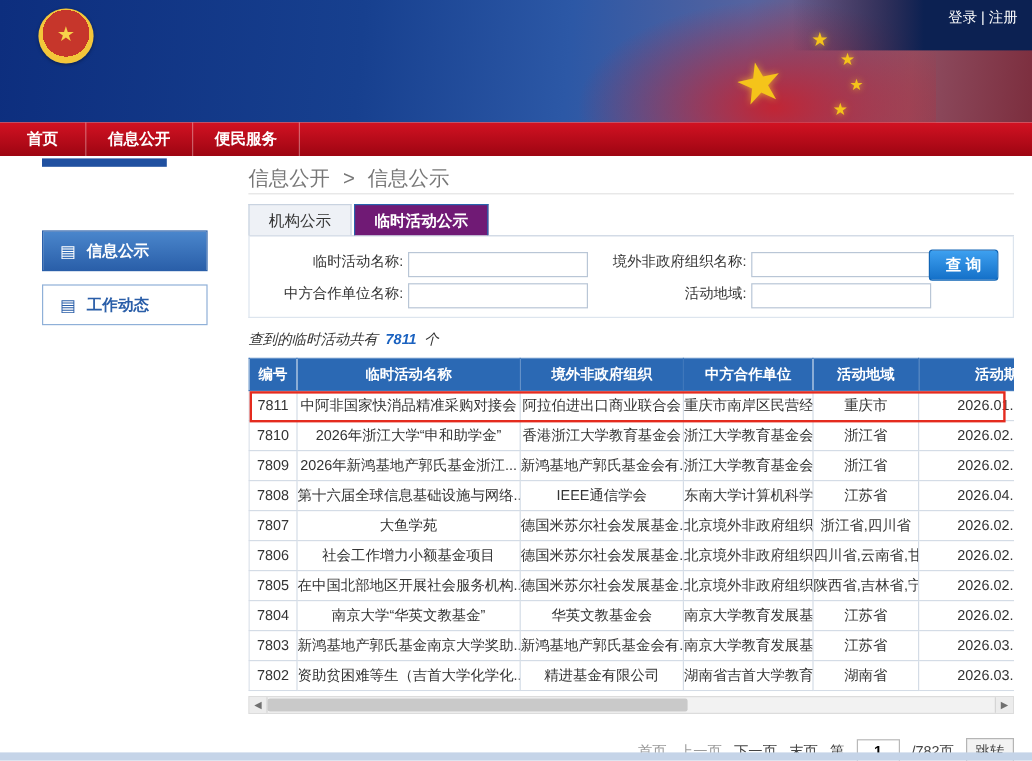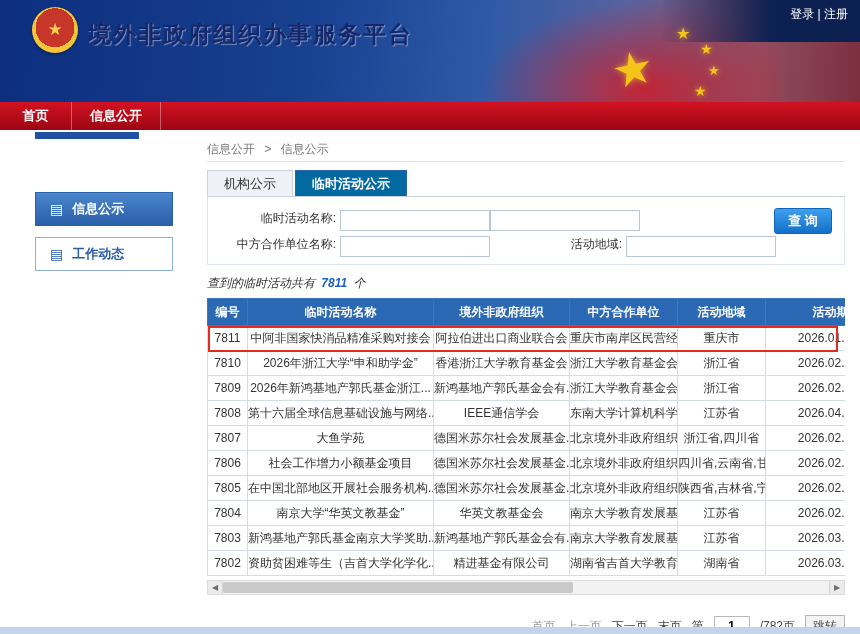--- a/index.html
+++ b/index.html
@@ -54,21 +54,21 @@
   .nav-item {
     min-width:72px; padding:0 18px; color:#fff; font-size:13px; font-weight:bold;
     line-height:28px; text-align:center; border-right:1px solid rgba(255,255,255,.35); cursor:pointer;
   }
 
   .side-strip { position:absolute; left:35px; top:132px; width:104px; height:7px; background:#2050a0; }
 
   
   .breadcrumb {
     position:absolute; left:207px; top:136px; width:638px; height:26px; line-height:26px;
-    font-size:12px; color:#777; border-bottom:1px solid #e3e3e3;
+    font-size:17px; color:#777; border-bottom:1px solid #e3e3e3;
   }
   .breadcrumb .bc-sep { margin:0 6px; }
 
   
   .sidebar { position:absolute; left:35px; top:192px; width:138px; }
   .side-item {
     height:34px; display:flex; align-items:center; gap:9px; padding-left:14px;
     font-size:13px; border:1px solid #8fb0d8; margin-bottom:11px; cursor:pointer;
     background:#fff; color:#2a5ea8; font-weight:bold;
   }
@@ -76,21 +76,21 @@
   .side-icon { font-size:14px; }
 
   
   .main { position:absolute; left:207px; top:170px; width:638px; }
 
   .tabs { display:flex; gap:2px; height:27px; border-bottom:1px solid #c9d3e0; }
   .tab {
     padding:0 16px; line-height:26px; font-size:13px; background:#eef1f6;
     border:1px solid #c9d3e0; border-bottom:none; color:#333; cursor:pointer;
   }
-  .tab.active { background:#0369a1; color:#fff; border-color:#2a64ad; font-weight:bold; }
+  .tab.active { background:#701a75; color:#fff; border-color:#2a64ad; font-weight:bold; }
 
   .search-panel { border:1px solid #dde5ee; border-top:none; padding:8px 10px 10px; position:relative; height:68px; }
   .form-row { display:flex; margin:5px 0; font-size:12px; color:#333; }
   .form-label { text-align:right; margin-right:4px; white-space:nowrap; }
   .form-label.w1 { width:118px; }
   .form-label.w2 { width:132px; }
   .form-input { width:150px; height:21px; border:1px solid #b9c6d6; background:#fff; padding:0 4px; font-size:12px; }
   .btn-search {
     position:absolute; right:12px; top:11px; width:58px; height:26px;
     background:linear-gradient(#3da0f0,#1470c8); color:#fff; border:1px solid #1165b5;
@@ -148,31 +148,31 @@
   <div class="flag-glow"></div>
   <div class="corner-dark"></div>
   <span class="star s1">★</span>
   <span class="star s2">★</span>
   <span class="star s3">★</span>
   <span class="star s4">★</span>
   <span class="star s5">★</span>
   <div class="emblem">
     <span>★</span>
   </div>
-  <div class="site-title">境外非政府组织办事服务平台</div>
   <div class="auth">
     <span class="auth-link">登录</span>
     <span>|</span>
     <span class="auth-link">注册</span>
   </div>
 </div>
 
 <div class="navbar">
   <div class="nav-item">首页</div>
   <div class="nav-item">信息公开</div>
+  <div class="nav-item">便民服务</div>
 </div>
 
 <div class="side-strip"></div>
 
 <div class="breadcrumb">
   <span>信息公开</span>
   <span class="bc-sep">&gt;</span>
   <span>信息公示</span>
 </div>
 
@@ -191,20 +191,21 @@
 
   <div class="tabs">
     <div class="tab">机构公示</div>
     <div class="tab active">临时活动公示</div>
   </div>
 
   <div class="search-panel">
     <div class="form-row">
       <label class="form-label w1">临时活动名称:</label>
       <input class="form-input" value="" style="">
+      <label class="form-label w2">境外非政府组织名称:</label>
       <input class="form-input" value="" style="">
     </div>
     <div class="form-row">
       <label class="form-label w1">中方合作单位名称:</label>
       <input class="form-input" value="" style="">
       <label class="form-label w2">活动地域:</label>
       <input class="form-input" value="" style="">
     </div>
     <button class="btn-search">查 询</button>
   </div>

